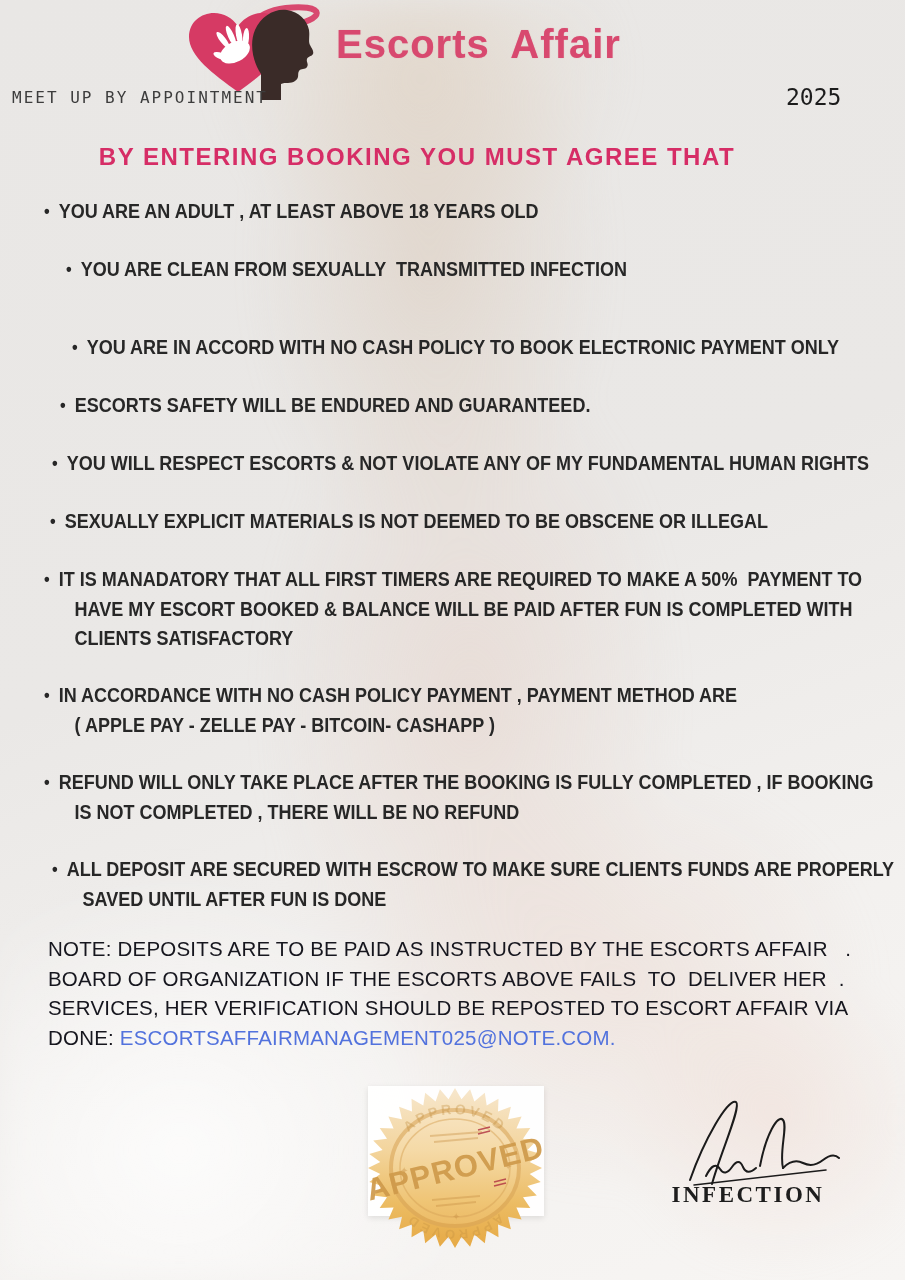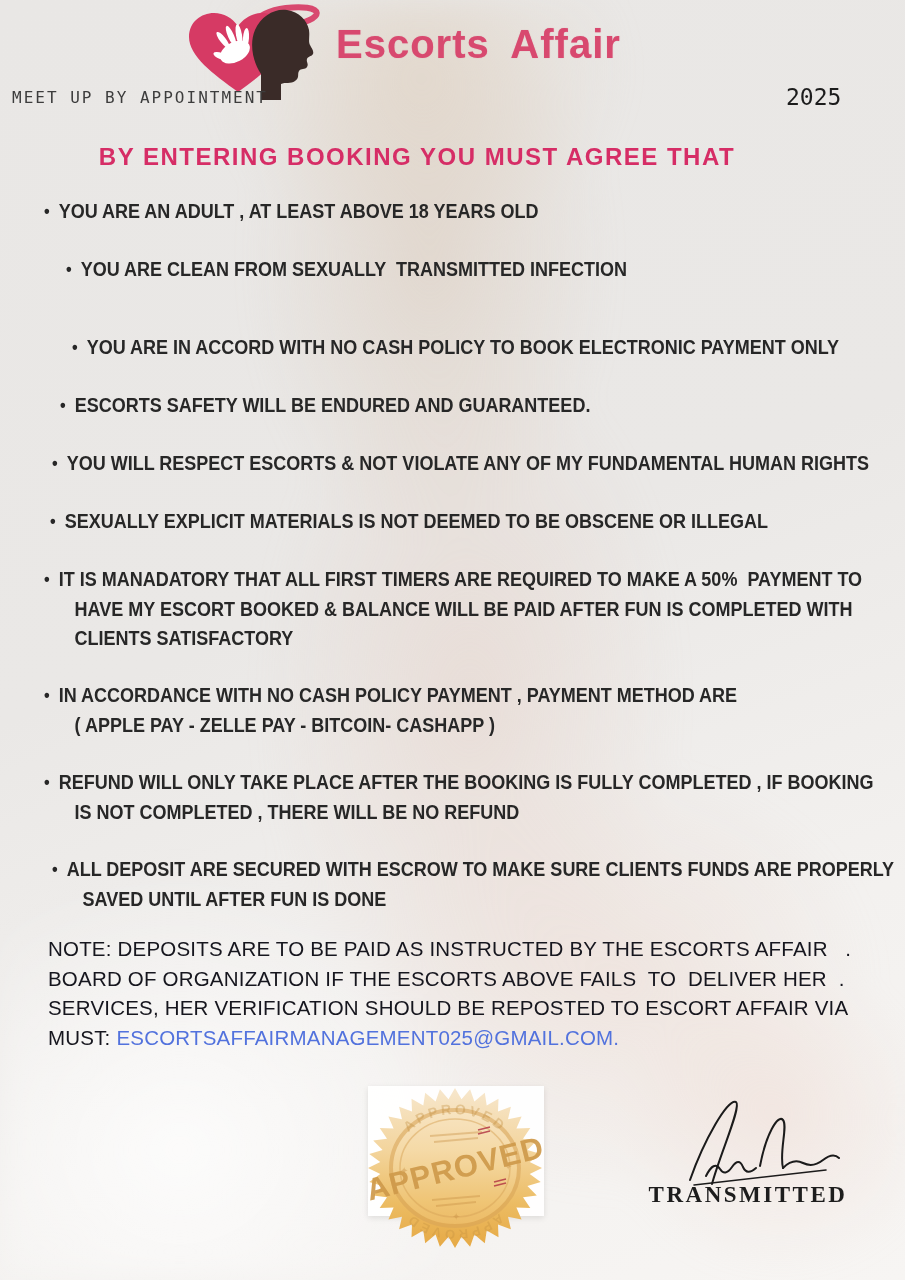--- a/index.html
+++ b/index.html
@@ -127,21 +127,21 @@
     <div class="term" style="margin-left: 8px;">
       <div class="term-line"><span class="bullet">•</span>ALL DEPOSIT ARE SECURED WITH ESCROW TO MAKE SURE CLIENTS FUNDS ARE PROPERLY</div>
       <div class="term-line cont">SAVED UNTIL AFTER FUN IS DONE</div>
     </div>
   </div>
 
 <div class="note">
   <div class="note-line">NOTE: DEPOSITS ARE TO BE PAID AS INSTRUCTED BY THE ESCORTS AFFAIR   .</div>
     <div class="note-line">BOARD OF ORGANIZATION IF THE ESCORTS ABOVE FAILS  TO  DELIVER HER  .</div>
     <div class="note-line">SERVICES, HER VERIFICATION SHOULD BE REPOSTED TO ESCORT AFFAIR VIA</div>
-    <div class="note-line" id="gmail-line" style="display: block;"><span>MUST: </span><a class="email-link">ESCORTSAFFAIRMANAGEMENT025@GMAIL.COM.</a></div>
+    <div class="note-line" id="gmail-line" style="display: block;"><span>DONE: </span><a class="email-link">ESCORTSAFFAIRMANAGEMENT025@NOTE.COM.</a></div>
 </div>
 
 <div class="seal-card"></div>
 <svg class="seal" viewBox="0 0 180 164">
   <defs>
     <linearGradient id="gold" x1="0" y1="0" x2="0" y2="1">
       <stop offset="0" stop-color="#f7e7cd"></stop>
       <stop offset="0.4" stop-color="#f3d49b"></stop>
       <stop offset="0.72" stop-color="#ecbc63"></stop>
       <stop offset="1" stop-color="#e6a945"></stop>
@@ -178,13 +178,13 @@
 
 <svg class="signature" viewBox="0 0 164 100">
   <g fill="none" stroke="#1b1b1b" stroke-width="2" stroke-linecap="round">
     <path d="M14 92 C 28 52, 52 10, 60 14 C 66 18, 44 66, 36 96"></path>
     <path d="M30 88 q 8 -16 14 -7 q 5 8 12 -2 q 7 -10 11 0 q 4 9 13 1"></path>
     <path d="M84 78 C 90 46, 102 26, 107 32 C 112 38, 103 64, 107 80"></path>
     <path d="M107 80 q 10 -10 20 -5 t 20 -3 t 16 -2"></path>
     <path d="M18 97 L 150 82" stroke-width="1.6"></path>
   </g>
 </svg>
-<div class="management">TRANSMITTED</div>
+<div class="management">INFECTION</div>
 
 </body></html>

